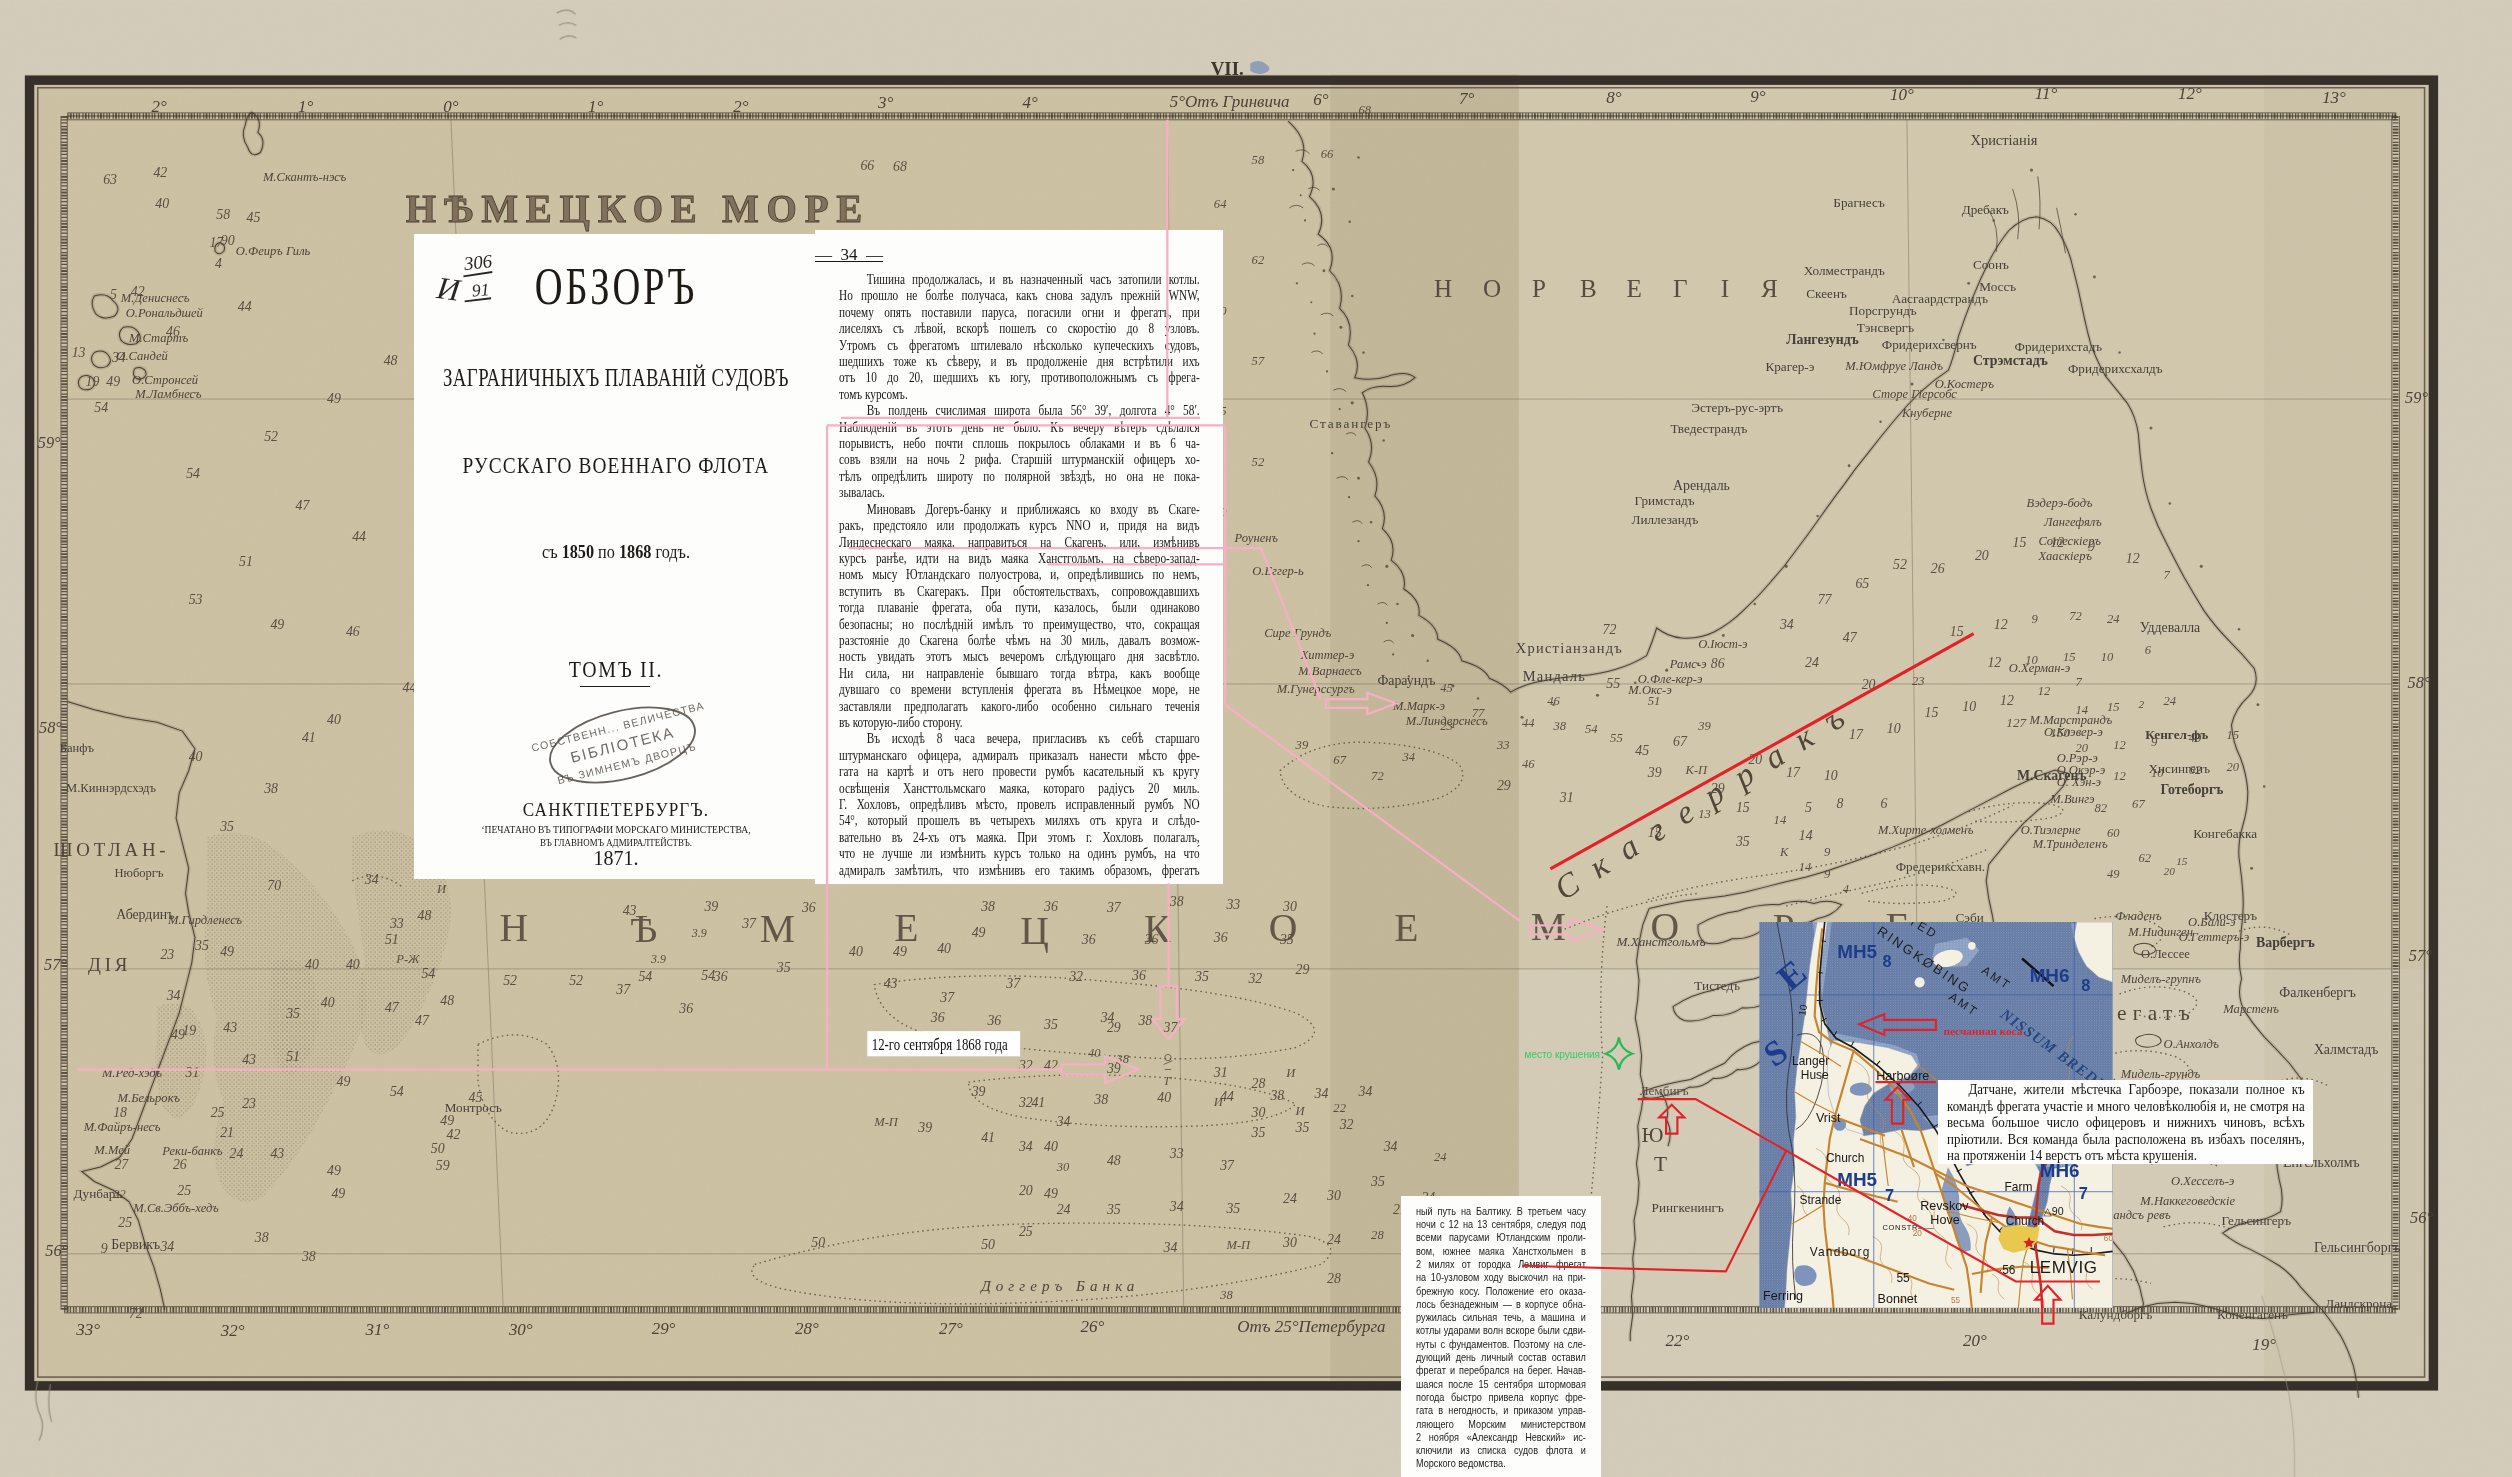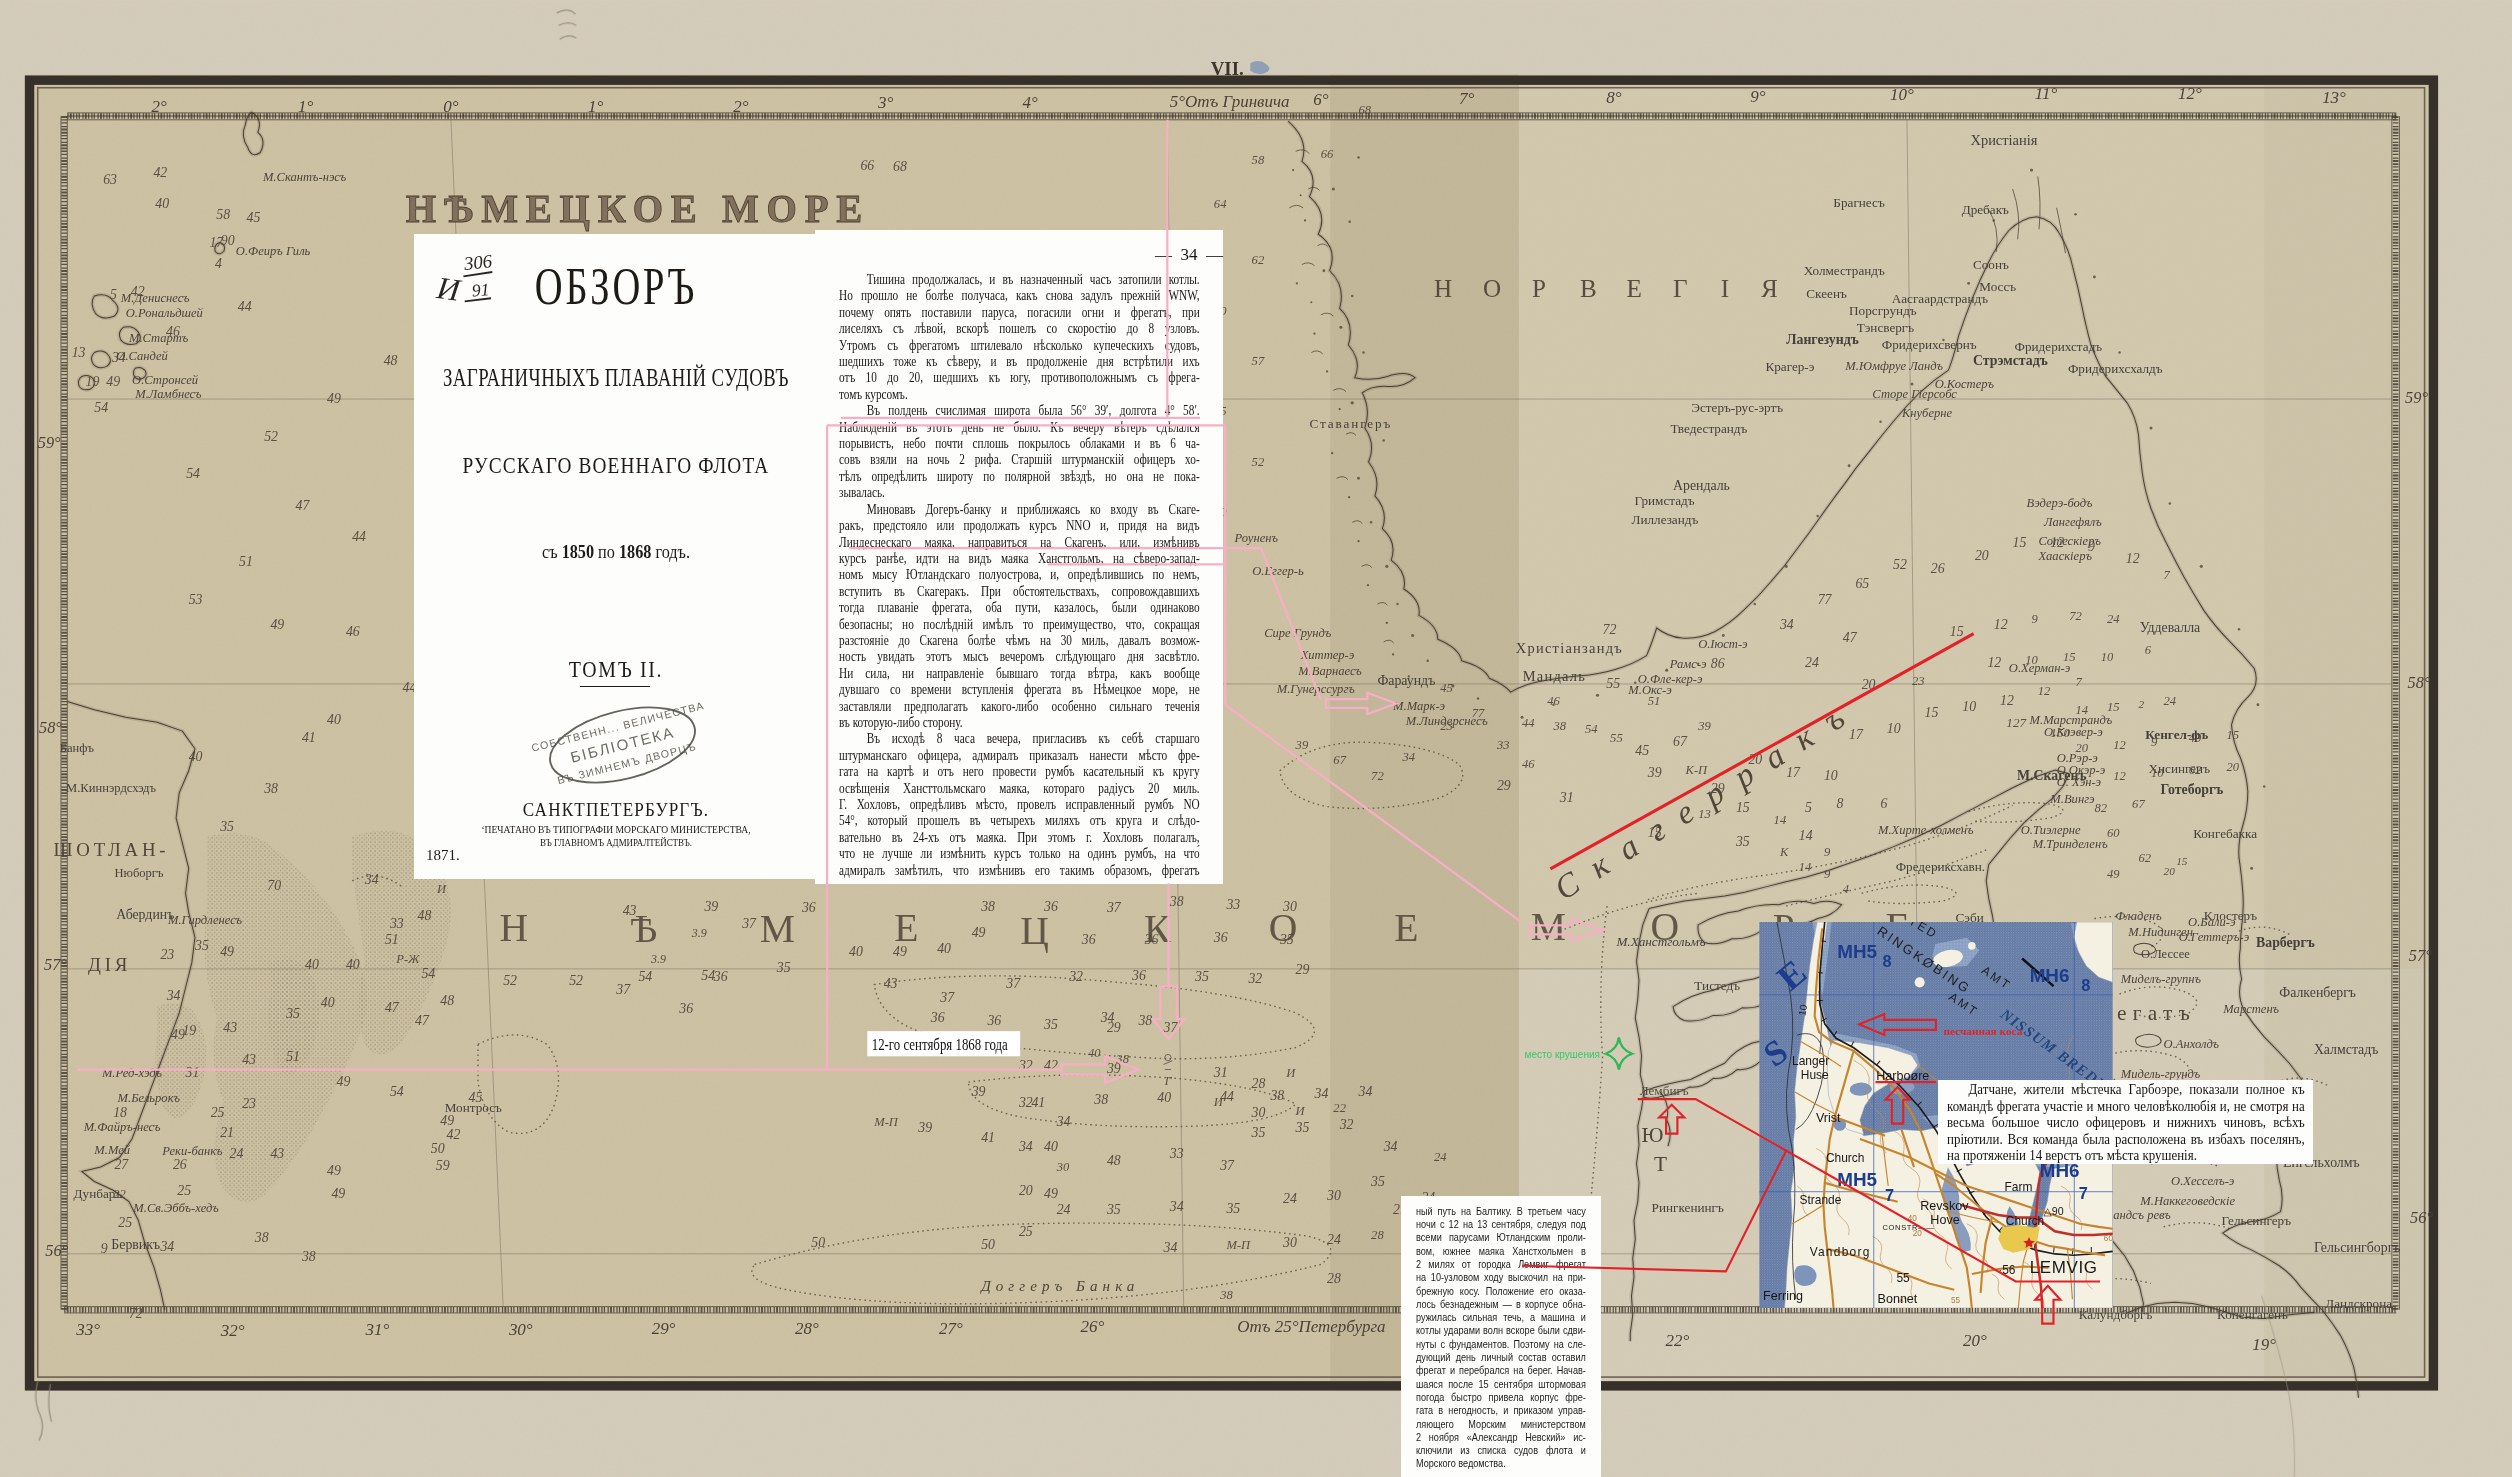--- a/index.html
+++ b/index.html
@@ -772,25 +772,25 @@
           <text x="150" y="46" font-size="17" text-anchor="middle" letter-spacing="2">СОБСТВЕНН... ВЕЛИЧЕСТВА</text>
           <text x="150" y="78" font-size="24" text-anchor="middle" letter-spacing="3">БІБЛІОТЕКА</text>
           <text x="150" y="106" font-size="17" text-anchor="middle" letter-spacing="2">ВЪ ЗИМНЕМЪ ДВОРЦЪ</text>
         </g>
       </g>
     </svg>
   </div>
   <div class="abs" style="left:0;top:565px;width:404px;text-align:center;font-size:19.5px;letter-spacing:1.3px;transform:scaleX(0.88);transform-origin:center top;">САНКТПЕТЕРБУРГЪ.</div>
   <div class="abs" style="left:0;top:590px;width:404px;text-align:center;font-size:10.4px;transform:scaleX(0.92);transform-origin:center top;">‘ПЕЧАТАНО ВЪ ТИПОГРАФІИ МОРСКАГО МИНИСТЕРСТВА,</div>
   <div class="abs" style="left:0;top:603px;width:404px;text-align:center;font-size:9.7px;transform:scaleX(0.92);transform-origin:center top;">ВЪ ГЛАВНОМЪ АДМИРАЛТЕЙСТВЪ.</div>
-  <div class="abs" style="left:12px;top:613px;width:404px;font-size:15px;">1871.</div>
+  <div class="abs" style="left:0;top:613px;width:404px;text-align:center;font-size:20px;">1871.</div>
 </div>
 
 <div class="page" id="p2" style="left:815px;top:230px;width:408px;height:654px;color:#191613;">
-  <div class="abs" style="left:0;top:15px;width:408px;text-align:right;font-size:17px;">—&nbsp;&nbsp;34&nbsp;&nbsp;—</div>
+  <div class="abs" style="left:0;top:15px;width:408px;text-align:left;font-size:17px;text-decoration:underline;">—&nbsp;&nbsp;34&nbsp;&nbsp;—</div>
   <div class="abs" style="left:24px;top:41px;width:470px;transform:scaleX(0.7674);transform-origin:left top;font-size:14.7px;line-height:16.4px;">
 <div class="j" style="text-indent:36px">Тишина продолжалась, и въ назначенный часъ затопили котлы.</div>
 <div class="j">Но прошло не болѣе получаса, какъ снова задулъ прежній WNW,</div>
 <div class="j">почему опять поставили паруса, погасили огни и фрегатъ, при</div>
 <div class="j">лиселяхъ съ лѣвой, вскорѣ пошелъ со скоростію до 8 узловъ.</div>
 <div class="j">Утромъ съ фрегатомъ штилевало нѣсколько купеческихъ судовъ,</div>
 <div class="j">шедшихъ тоже къ сѣверу, и въ продолженіе дня встрѣтили ихъ</div>
 <div class="j">отъ 10 до 20, шедшихъ къ югу, противоположнымъ съ фрега-</div>
 <div class="jl">томъ курсомъ.</div>
 <div class="j" style="text-indent:36px">Въ полдень счислимая широта была 56° 39′, долгота 4° 58′.</div>

